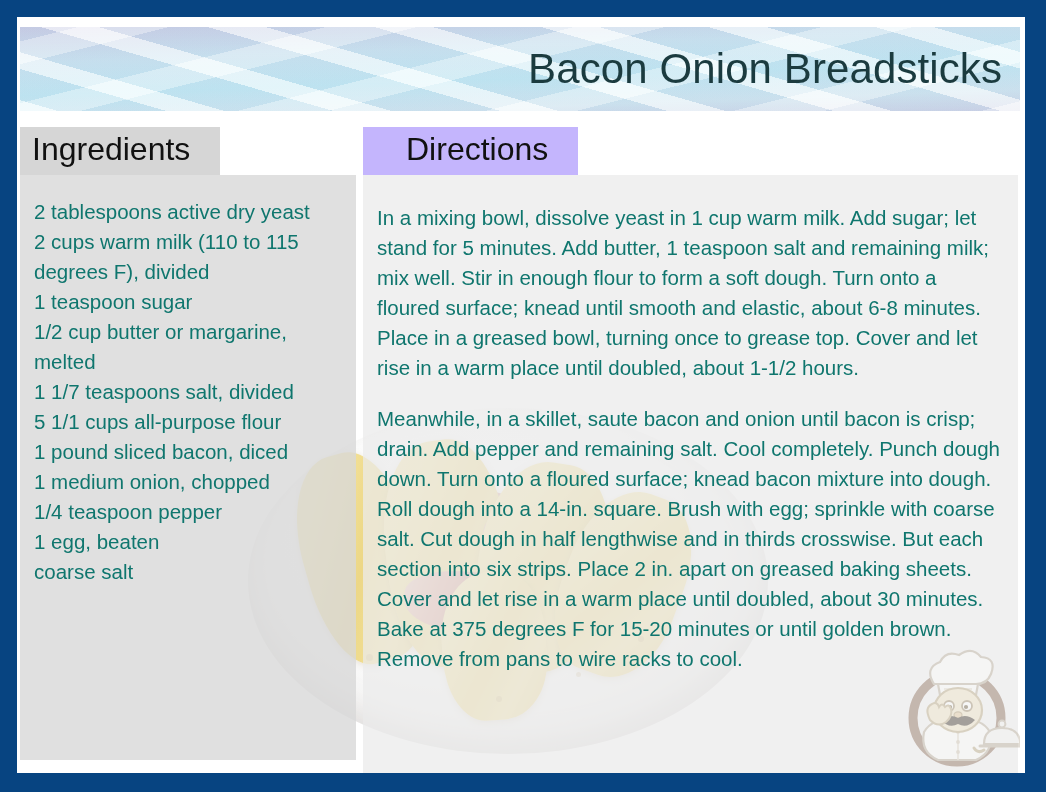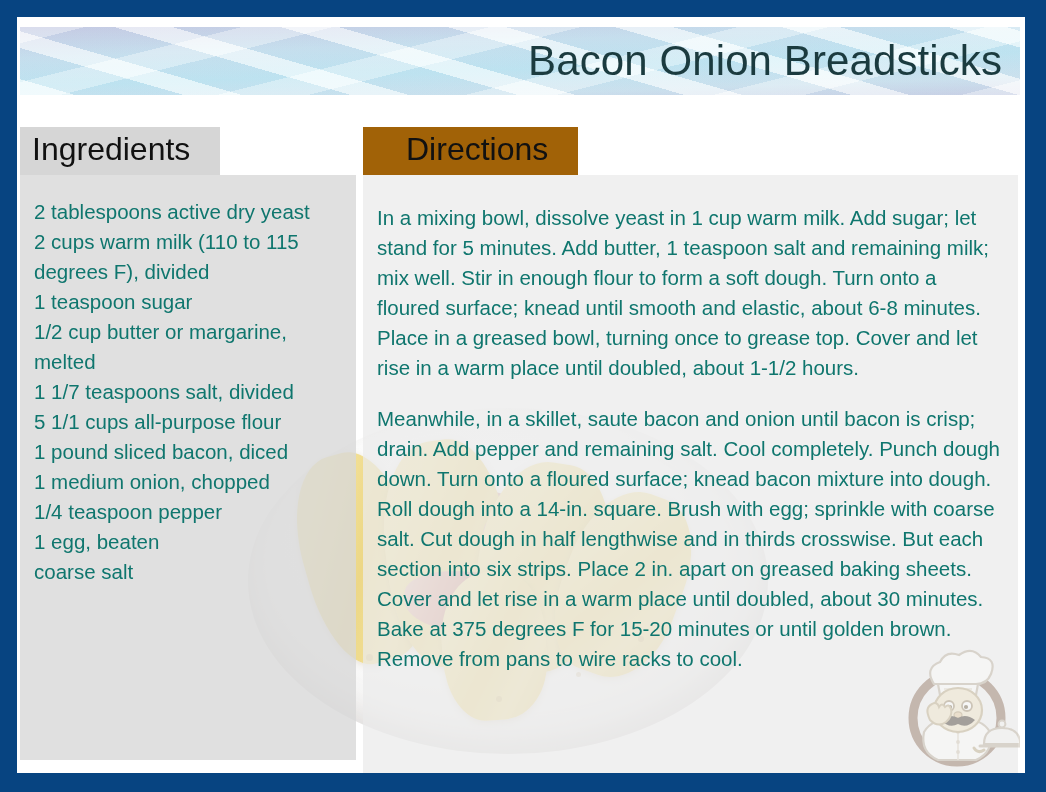--- a/index.html
+++ b/index.html
@@ -42,21 +42,21 @@
     background: #ffffff;
     z-index: 1;
   }
 
   
   .banner {
     position: absolute;
     left: 20px;
     top: 27px;
     width: 1000px;
-    height: 68px;
+    height: 84px;
     z-index: 5;
     background:
       linear-gradient(178deg,
         rgba(205,203,228,0.95) 0%,
         rgba(206,232,243,0.95) 30%,
         rgba(196,239,247,0.98) 58%,
         rgba(213,235,243,0.95) 82%,
         rgba(209,210,230,0.95) 100%);
     overflow: hidden;
   }
@@ -191,21 +191,21 @@
   .ing-line { display: block; }
 
   
   .col-directions {
     left: 363px;
     top: 127px;
     width: 655px;
     height: 629px;
   }
   .col-directions .col-head {
-    background: #a16207;
+    background: #c4b5fd;
     padding-left: 43px;
   }
   .col-directions .col-body {
     background: rgba(235,235,235,0.74);
     width: 655px;
     height: 709px;
     padding-top: 28px;
   }
   .dir-para { margin: 0 0 21px 0; }
   .dir-para:last-child { margin-bottom: 0; }

